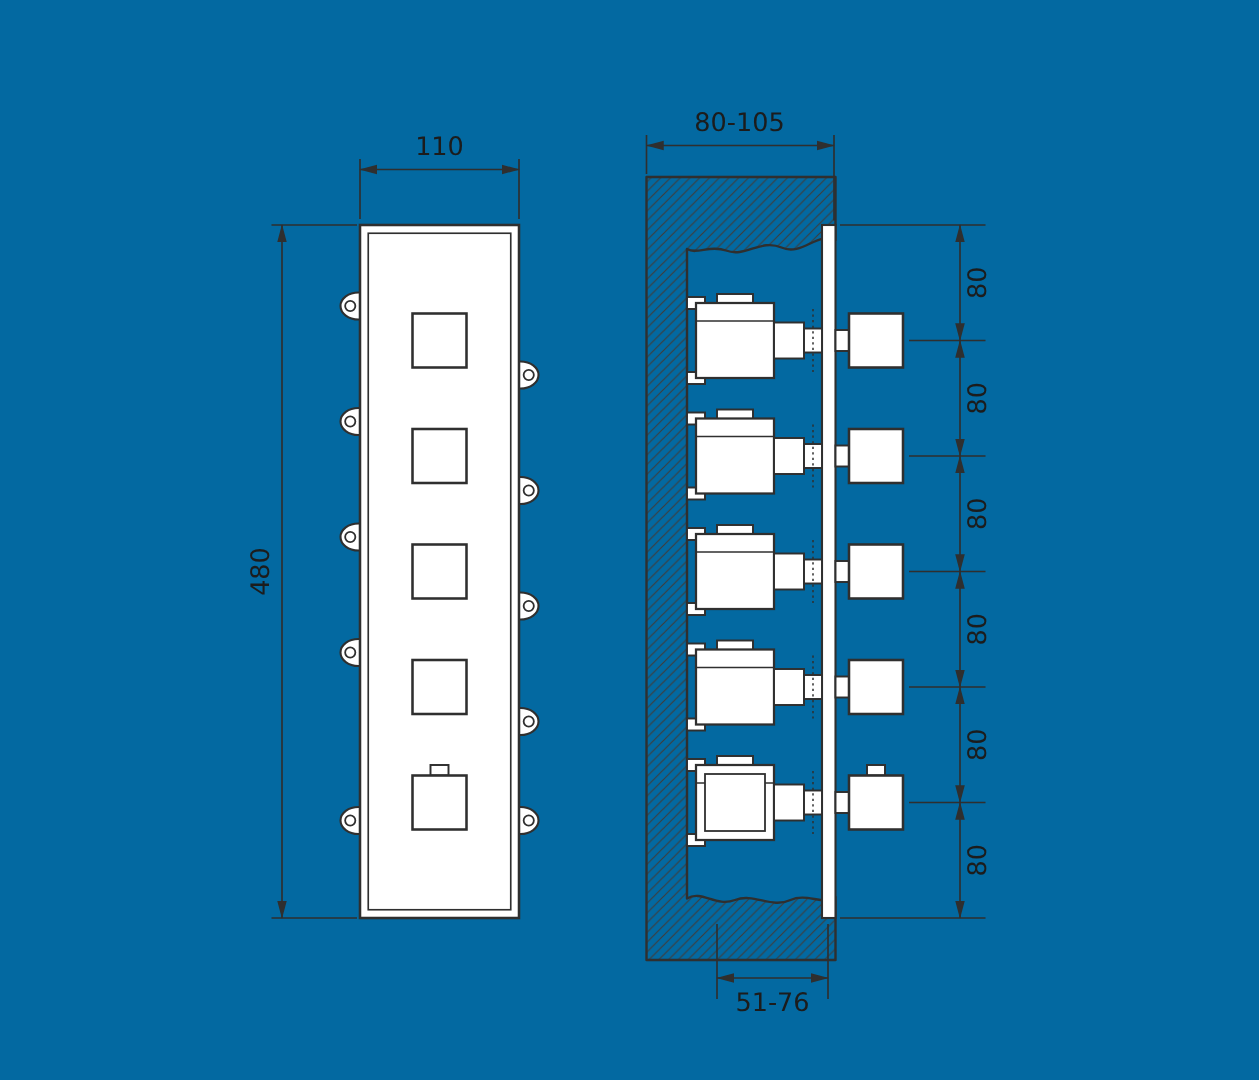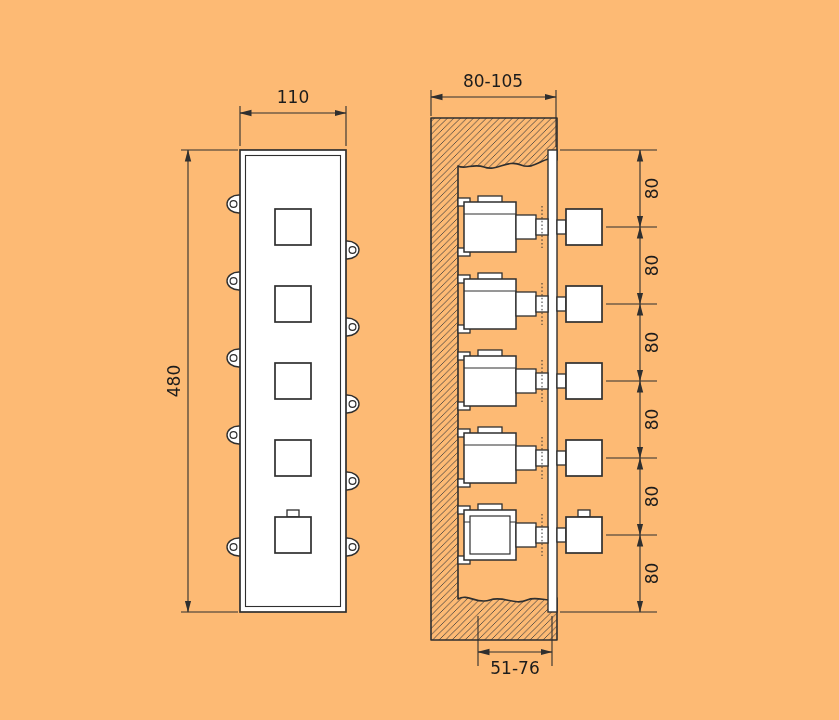--- a/index.html
+++ b/index.html
@@ -1,16 +1,16 @@
 <!DOCTYPE html>
 <html><head>
 <meta charset="utf-8">
 <style>
   html,body{margin:0;padding:0;background:#ffffff;}
-  .canvas{position:relative;width:839px;height:720px;background:#fdba74;overflow:hidden;}
+  .canvas{position:relative;width:839px;height:720px;background:#0369a1;overflow:hidden;}
   svg text{
     font-family:"DejaVu Sans","Liberation Sans",sans-serif;
     font-size:17px;
     fill:#1c1c1c;
   }
 </style>
 </head>
 <body>
 
 <div class="canvas">

